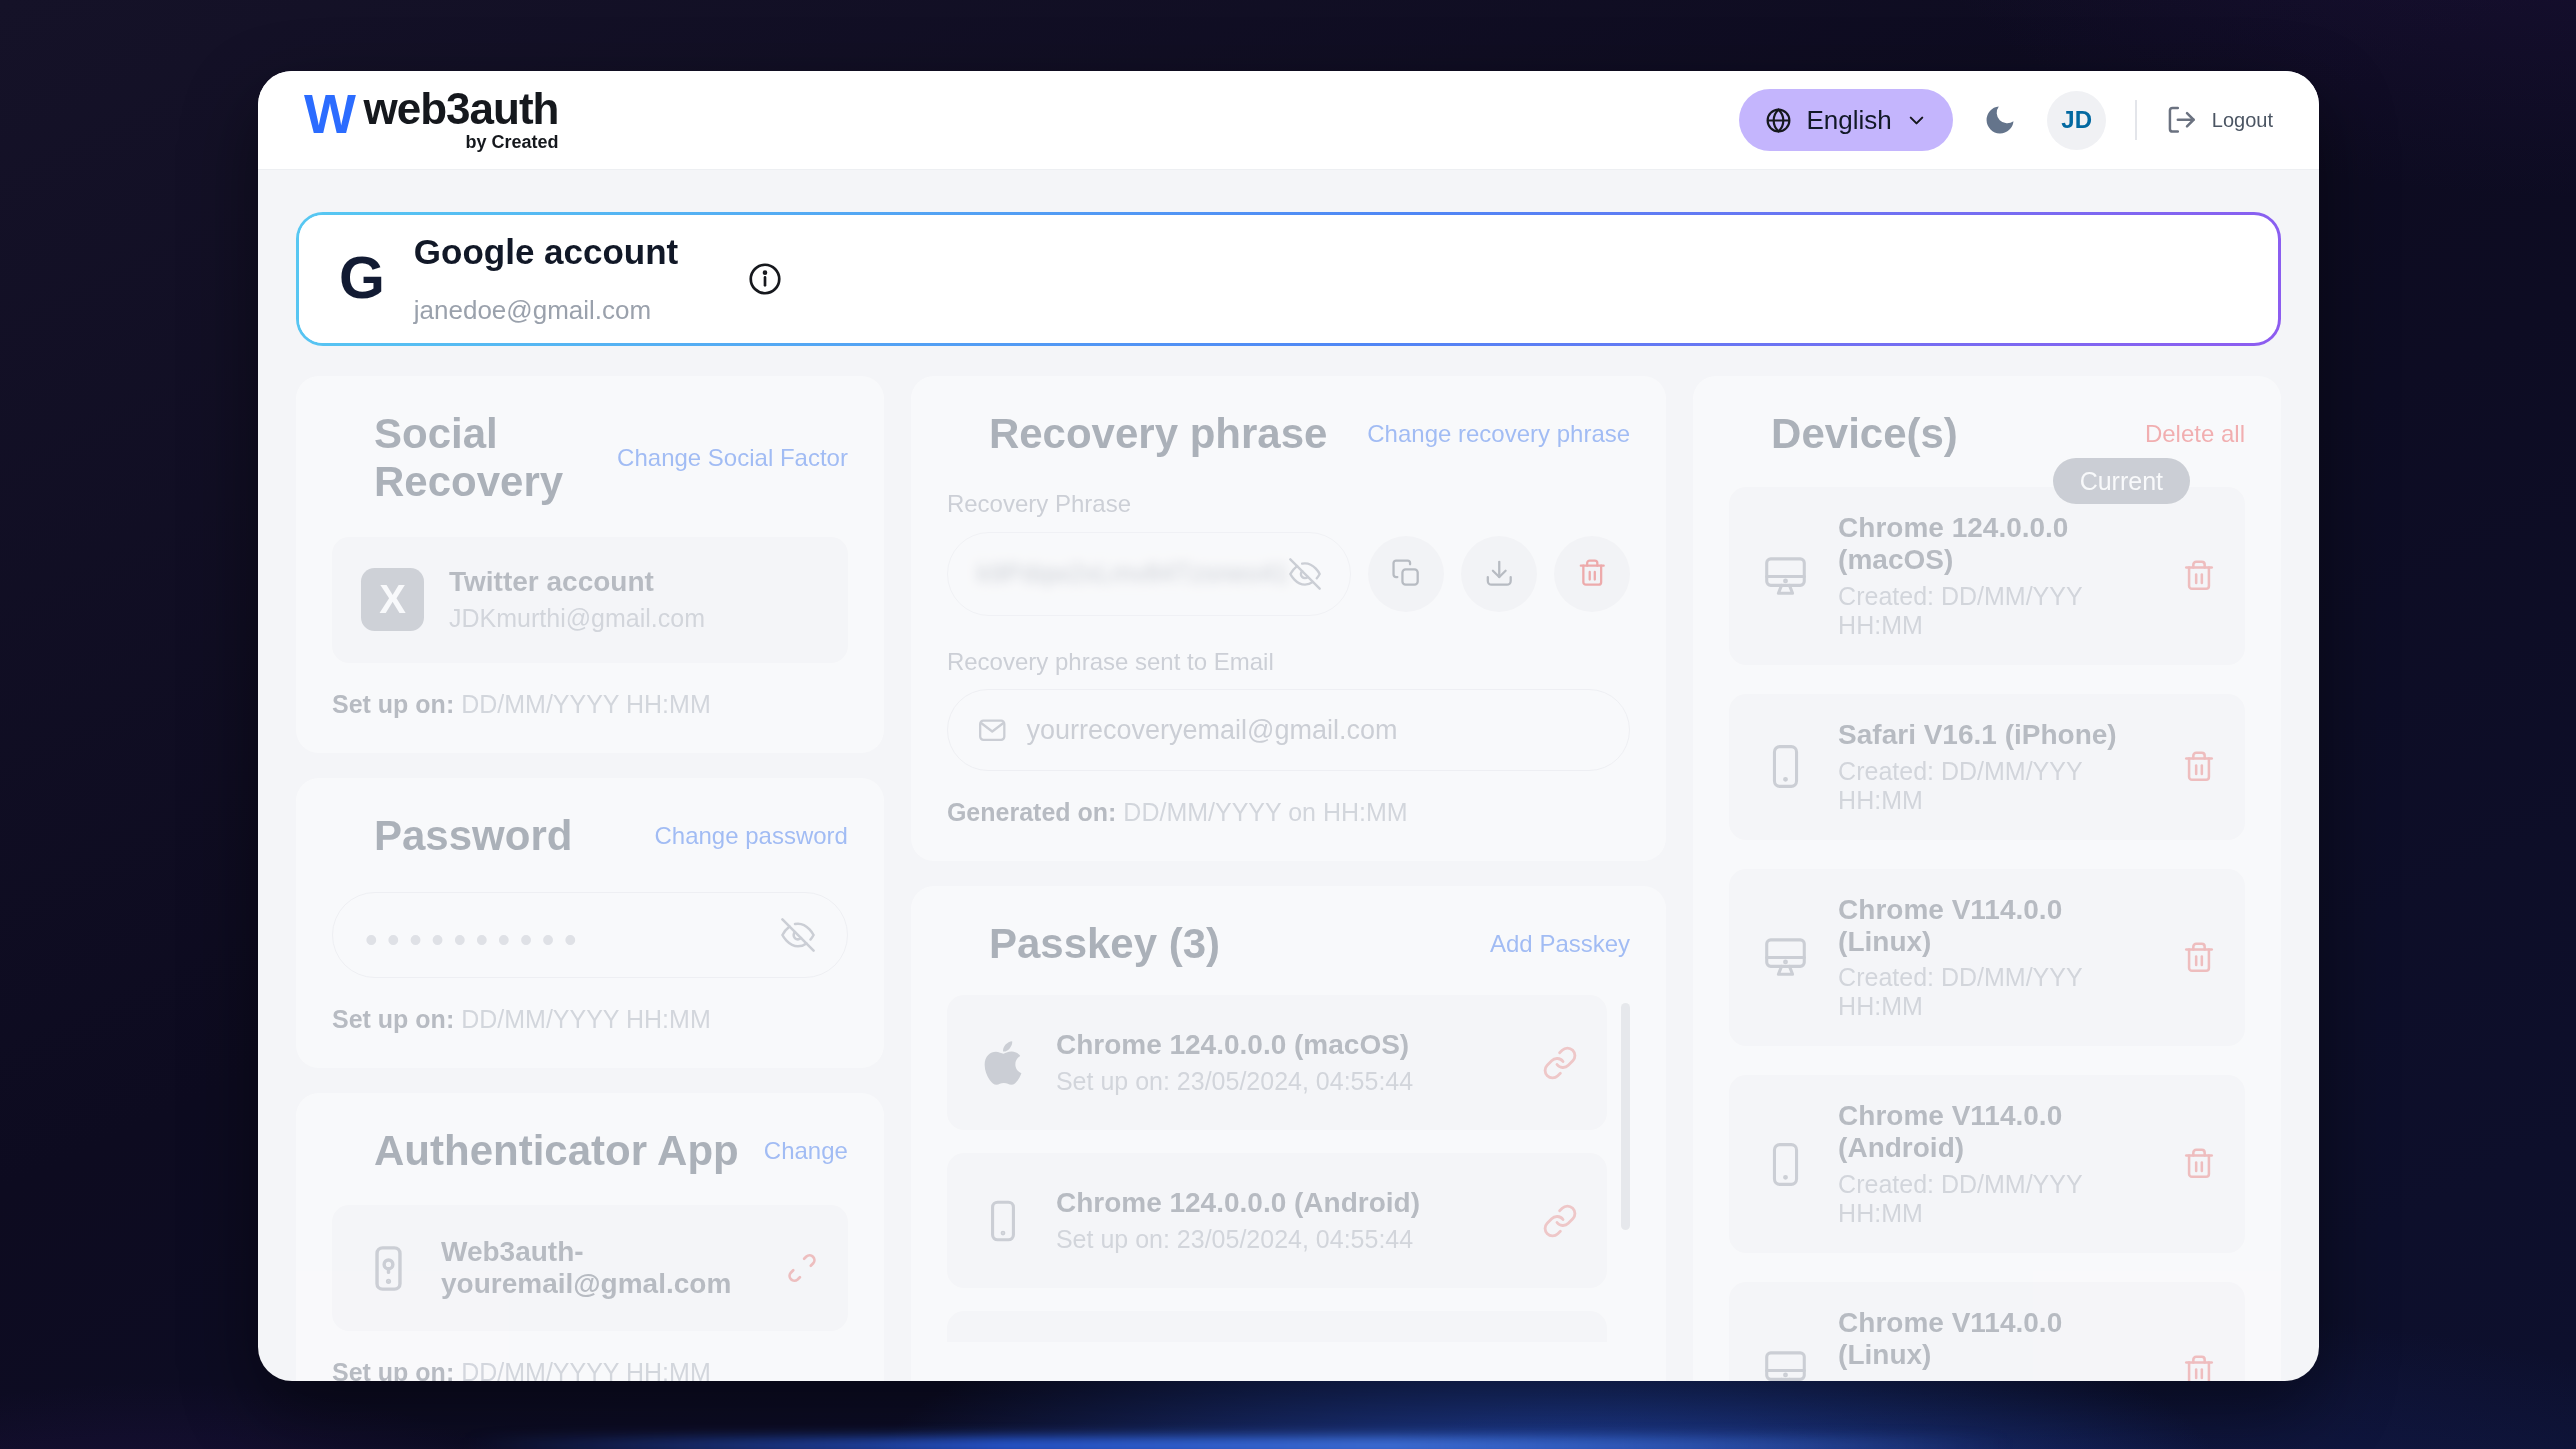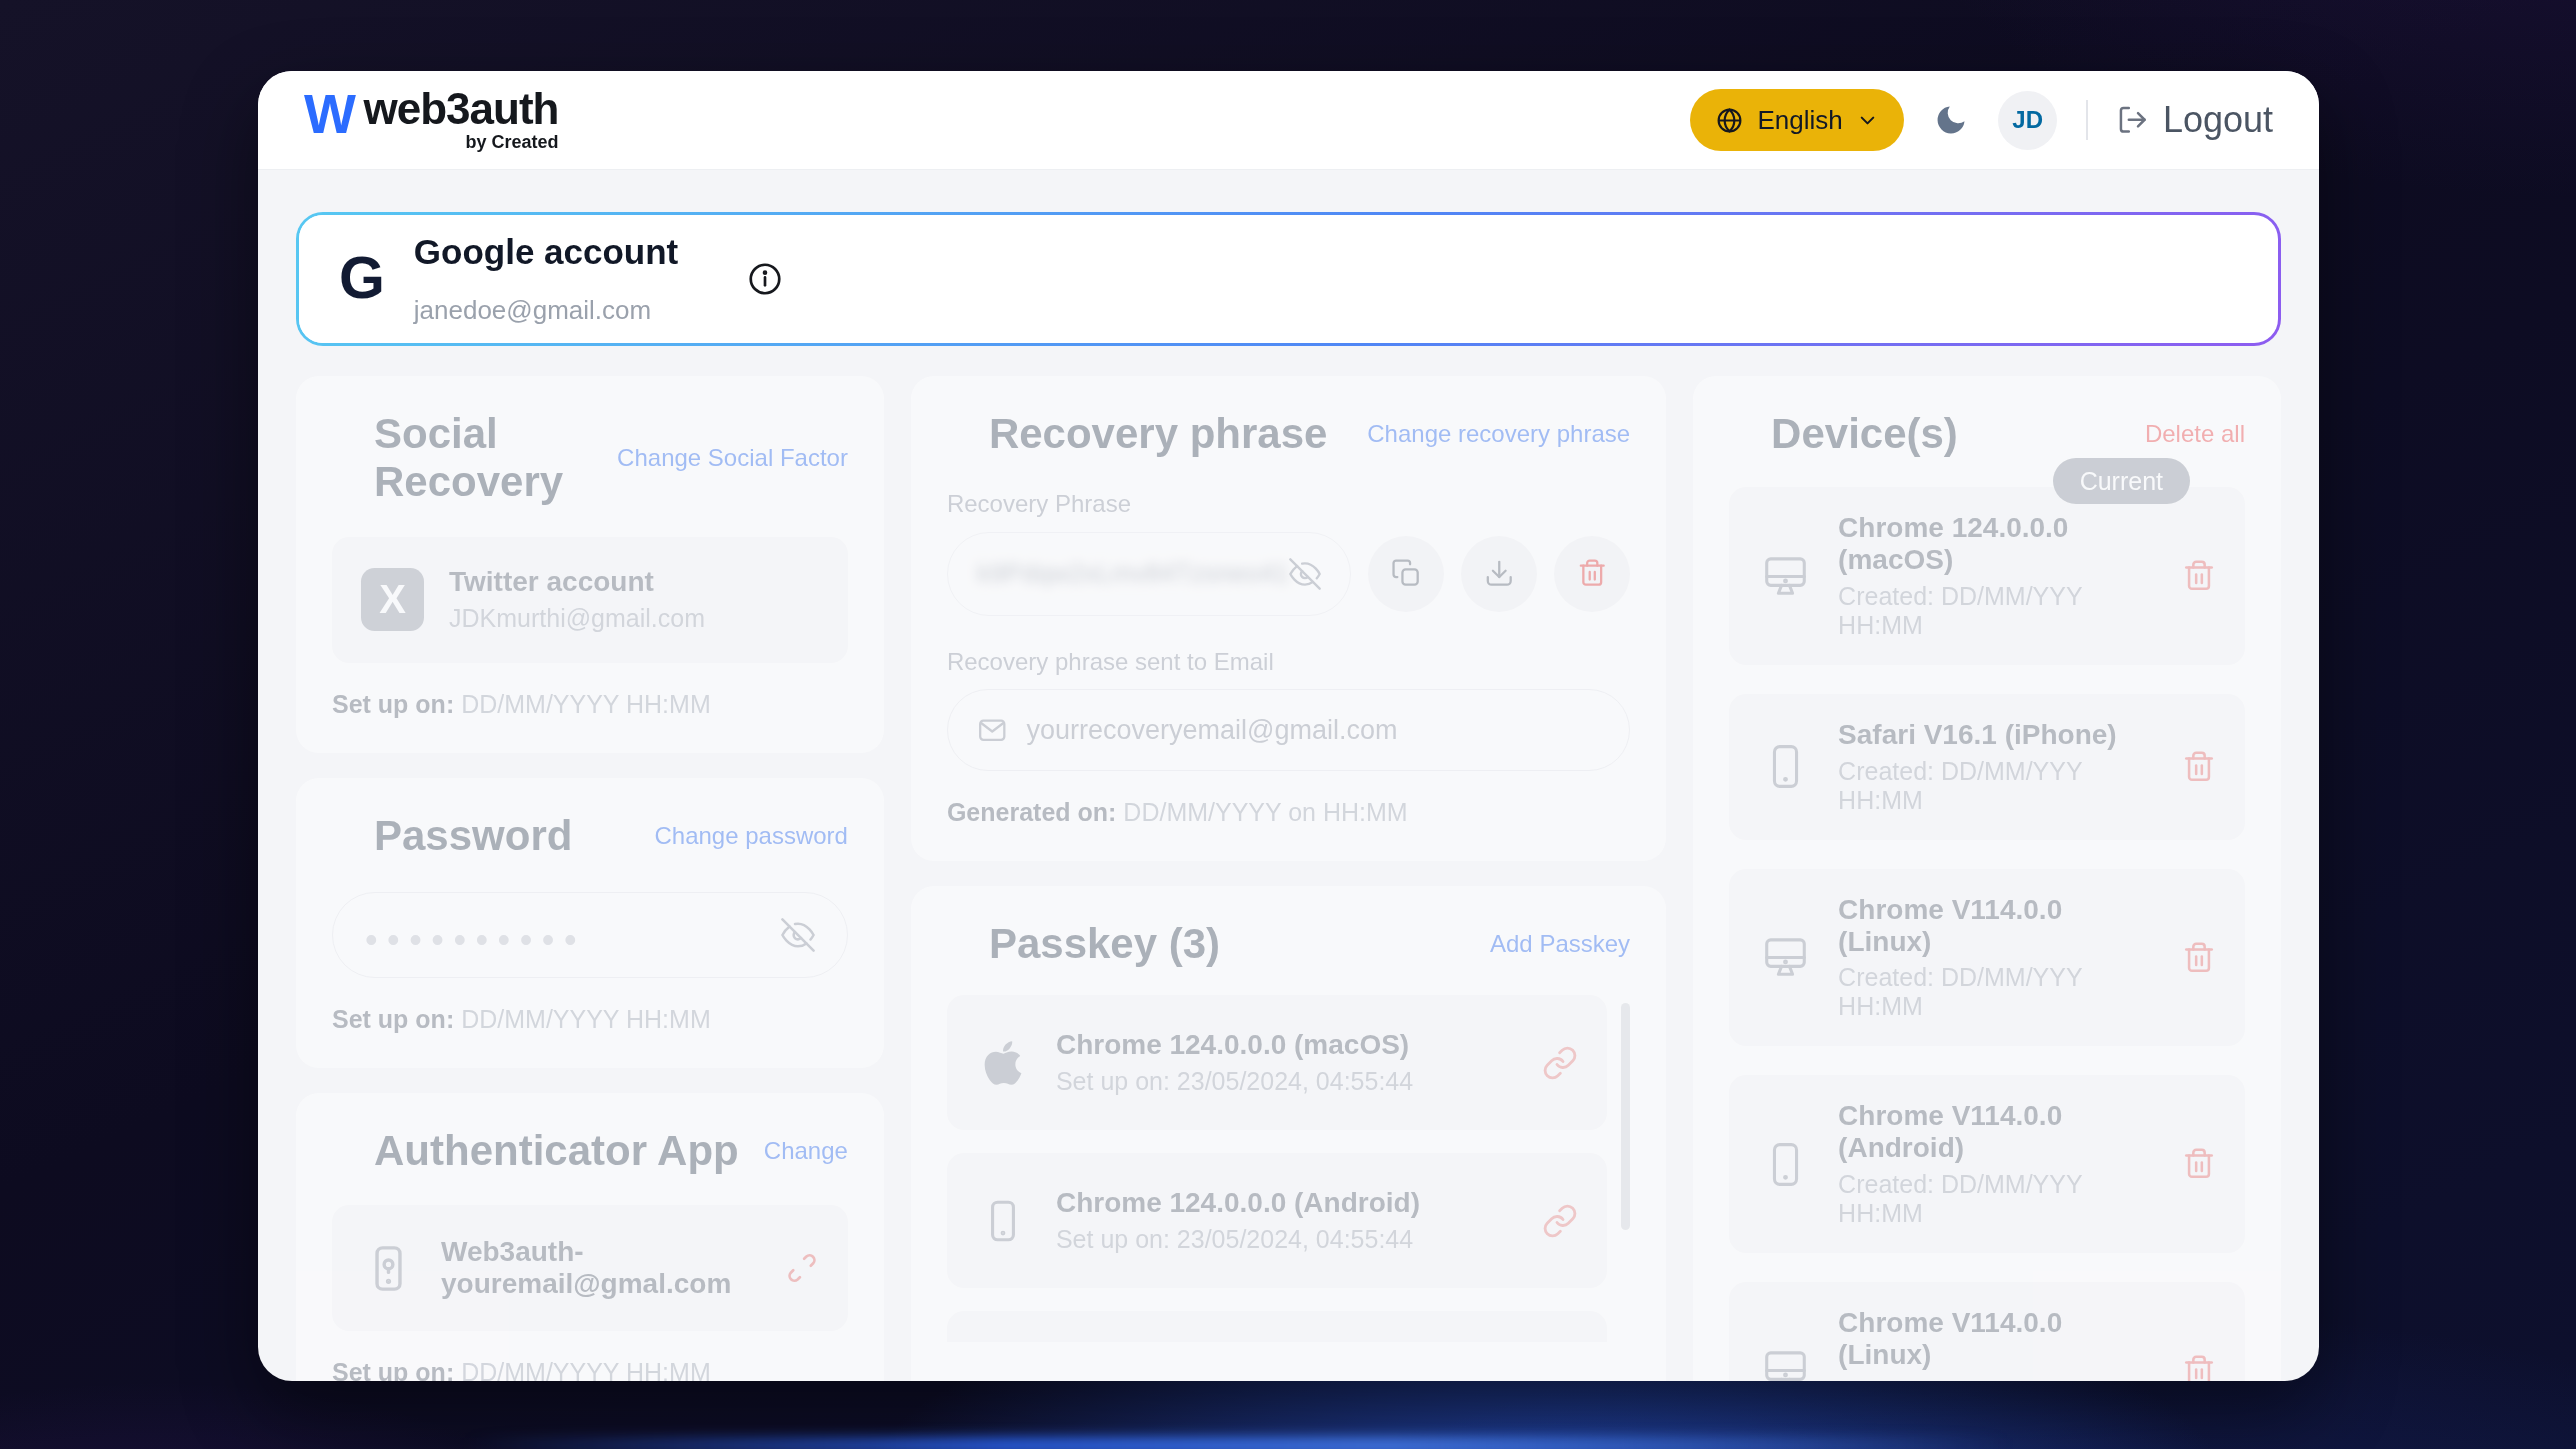--- a/index.html
+++ b/index.html
@@ -24,29 +24,29 @@
 
   
   .hdr { height:99px; background:#fff; border-bottom:1px solid #edeff2;
     display:flex; align-items:center; justify-content:space-between; padding:0 46px; }
   .brand { display:flex; align-items:flex-start; gap:11.4px; }
   .logo-mark { font-size:55px; font-weight:800; color:#2b6cff; line-height:55px; letter-spacing:-3.8px; }
   .brand-text { display:flex; flex-direction:column; align-items:flex-end; }
   .brand-name { font-size:44px; font-weight:700; color:#15181d; line-height:44px; letter-spacing:-1px; }
   .brand-by { font-size:18px; font-weight:700; color:#15181d; margin-top:1.9px; }
   .hdr-right { display:flex; align-items:center; gap:29px; }
-  .lang-pill { display:flex; align-items:center; gap:13.4px; background:#eab308;
+  .lang-pill { display:flex; align-items:center; gap:13.4px; background:#c4b5fd;
     border-radius:953px; padding:15.3px 25px; font-size:26px; color:#111827; cursor:pointer; }
   .icon { display:inline-flex; }
   .icon svg { display:block; }
   .moon-btn { color:#64748b; cursor:pointer; }
   .avatar { width:59px; height:59px; border-radius:50%; background:#f0f1f4;
     display:grid; place-items:center; font-size:24px; font-weight:700; color:#0369a1; cursor:pointer; }
   .vdiv { width:1.9px; height:40px; background:#e3e5ea; }
-  .logout { display:flex; align-items:center; gap:14.3px; font-size:36px; color:#4b5563; cursor:pointer; }
+  .logout { display:flex; align-items:center; gap:14.3px; font-size:20px; color:#4b5563; cursor:pointer; }
 
   
   .content { padding:42px 38px 0 38px; }
 
   .banner-border { background:linear-gradient(115deg, #57c8f2 0%, #4f86f5 55%, #8e5cf0 100%);
     border-radius:27px; padding:2.9px; }
   .banner { border-radius:24px; overflow:hidden; display:flex; height:128px; background:#fff; }
   .banner-account { width:525px; background:#fff; display:flex; align-items:center; gap:29px; padding:0 40px; }
   .g-logo { font-size:59px; font-weight:800; color:#121b33; line-height:59px; }
   .acc-title { font-size:35px; font-weight:700; color:#111827; }

